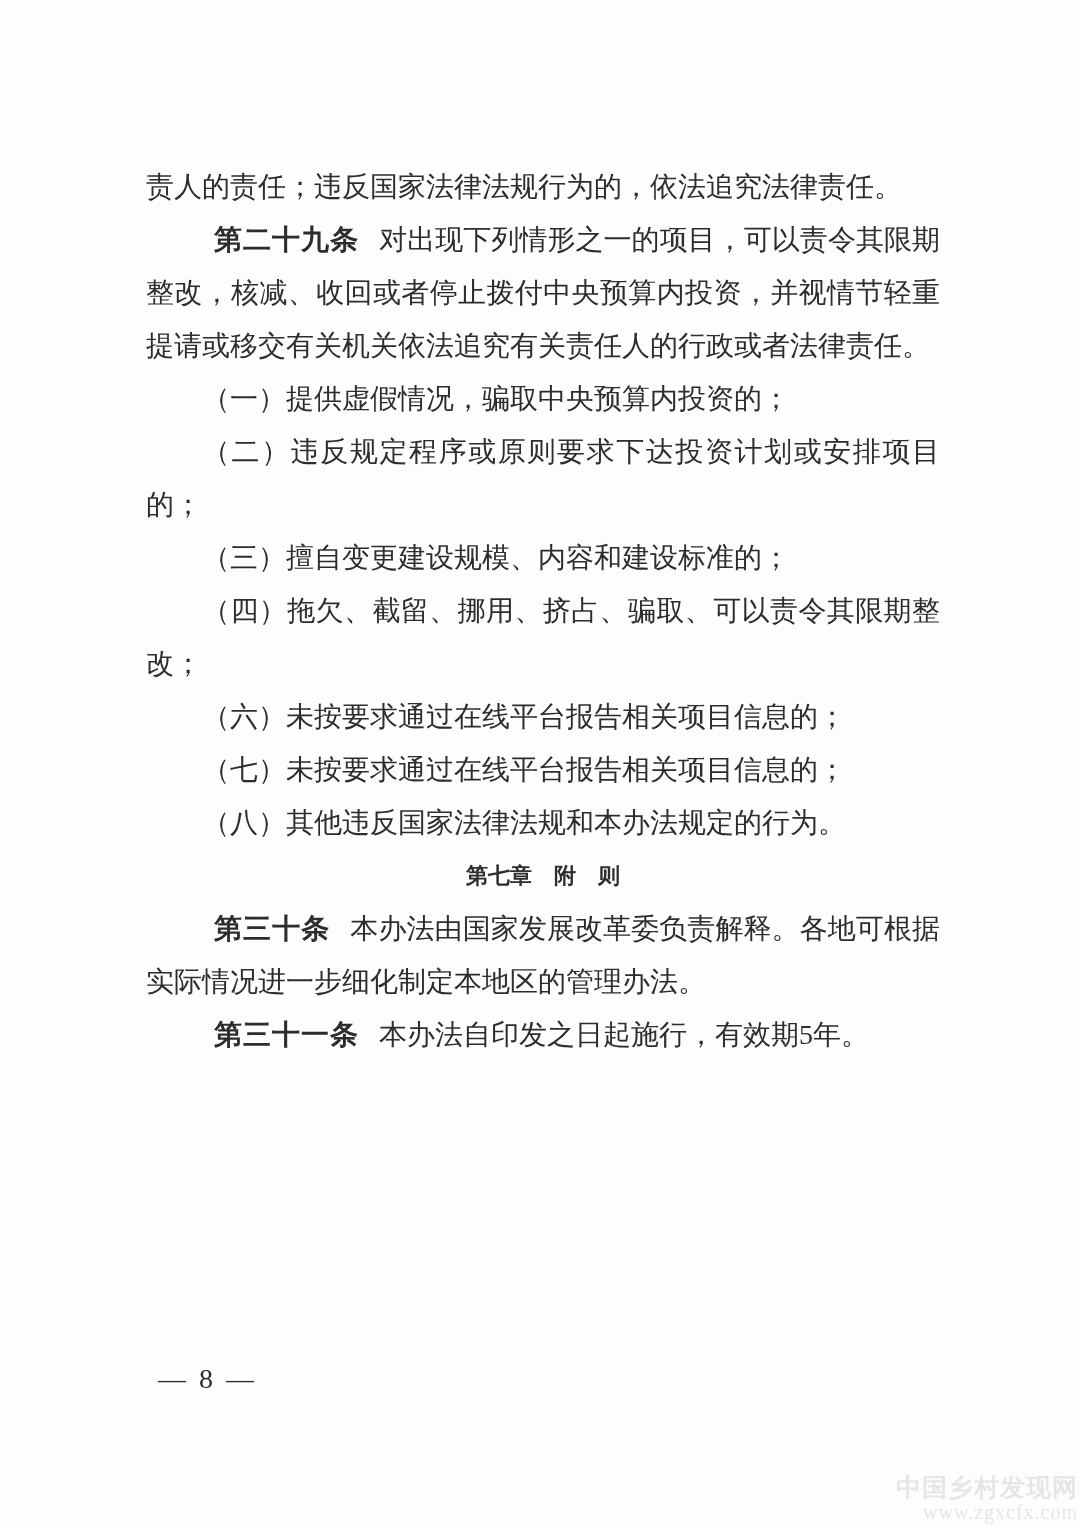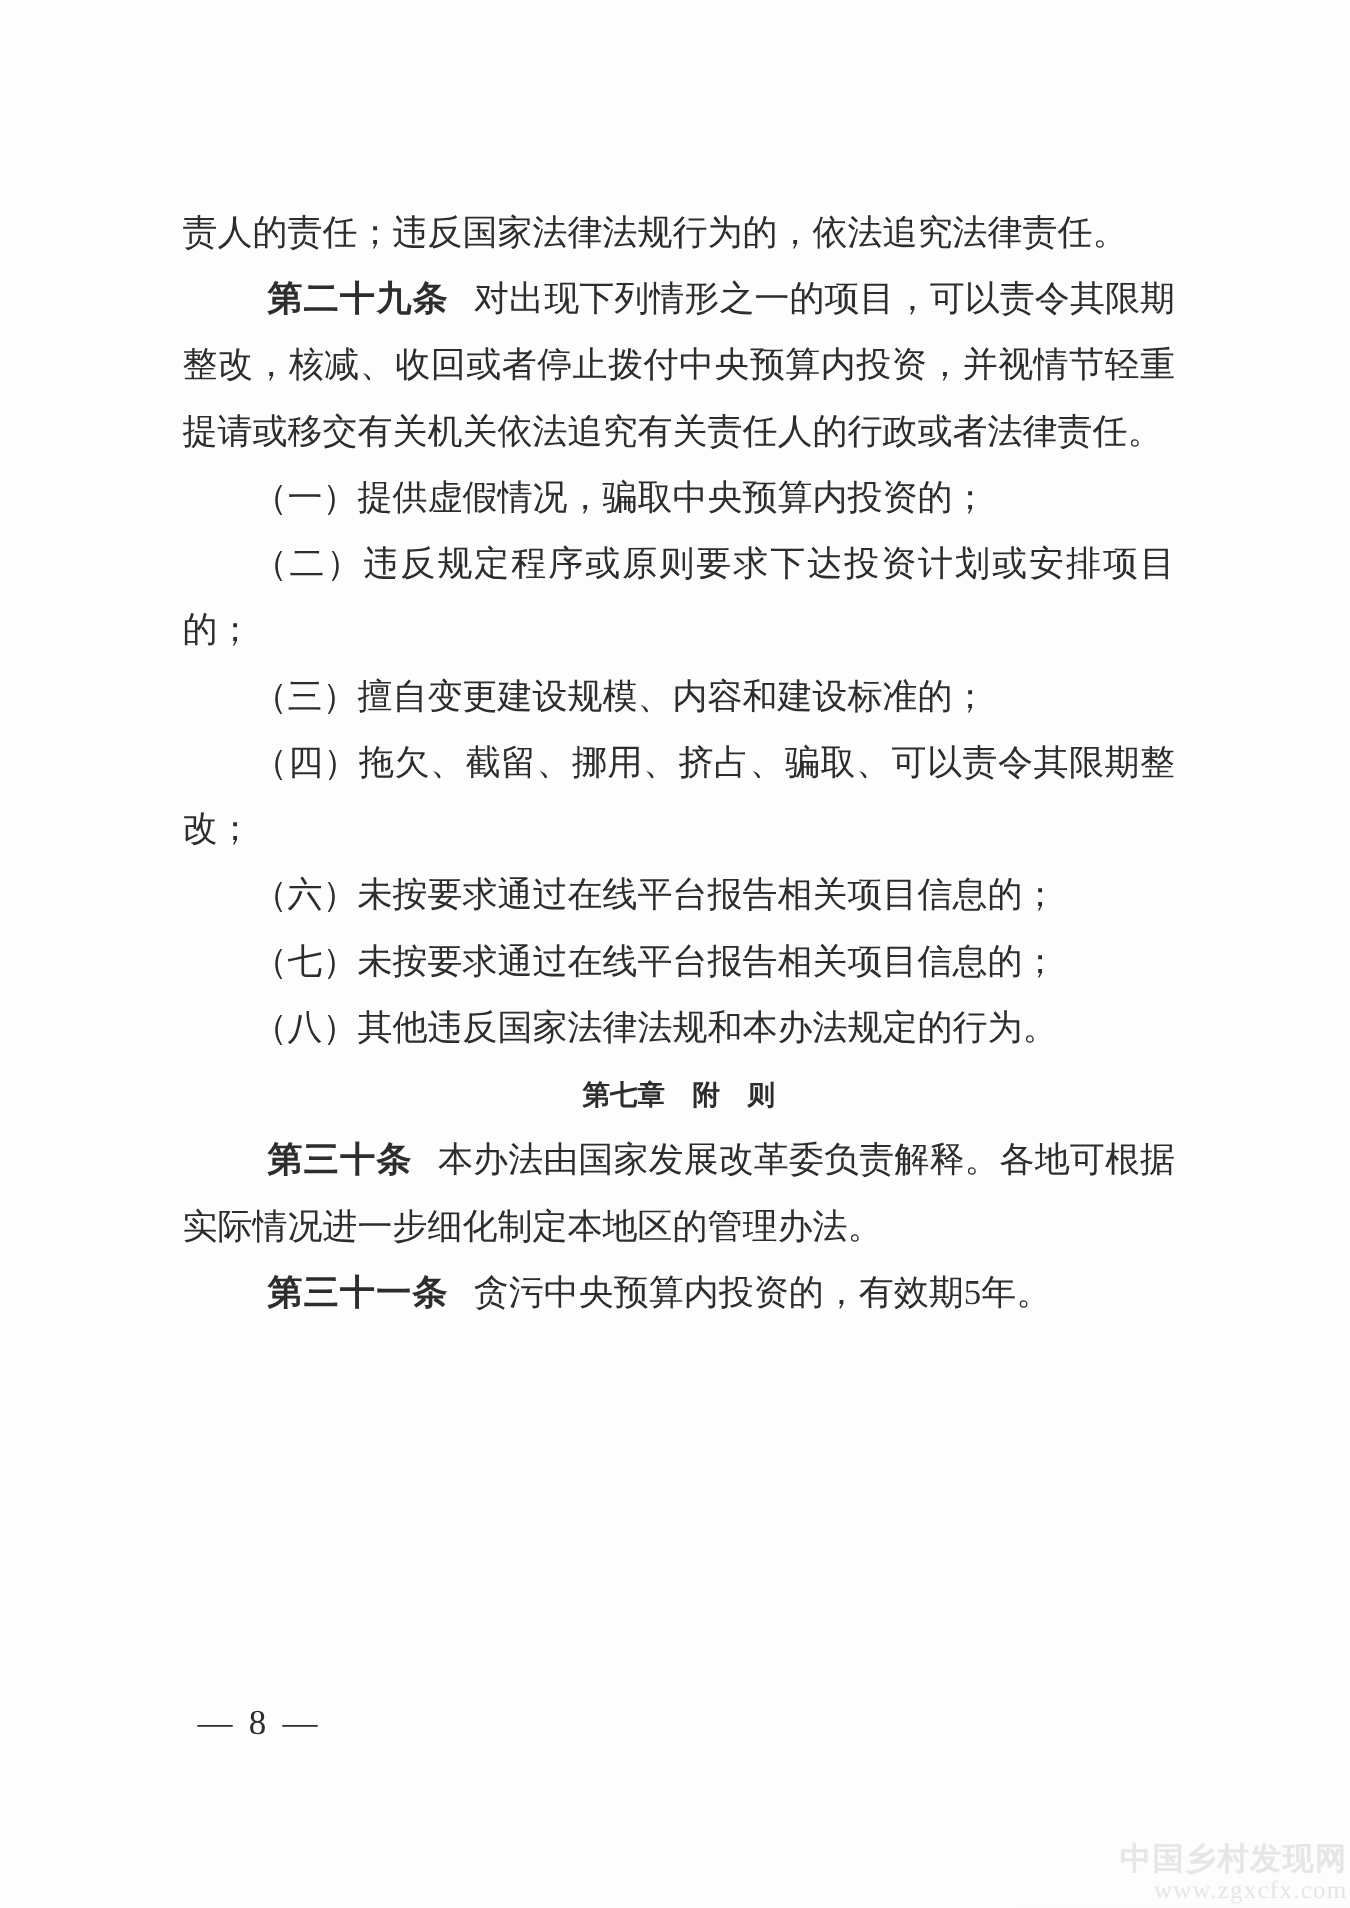--- a/index.html
+++ b/index.html
@@ -95,21 +95,21 @@
     <p class="indent">（七）未按要求通过在线平台报告相关项目信息的；</p>
     <p class="indent">（八）其他违反国家法律法规和本办法规定的行为。</p>
 
     <p class="chapter">第七章　附　则</p>
 
     <p class="indent">
       <span class="lead">第三十条</span><span>本办法由国家发展改革委负责解释。各地可根据实际情况进一步细化制定本地区的管理办法。</span>
     </p>
 
     <p class="indent">
-      <span class="lead">第三十一条</span><span>贪污中央预算内投资的，有效期5年。</span>
+      <span class="lead">第三十一条</span><span>本办法自印发之日起施行，有效期5年。</span>
     </p>
 
   </div>
 
   <div class="footer-page-number">— 8 —</div>
 
   <div class="watermark">
     <div class="wm-name">中国乡村发现网</div>
     <div class="wm-url">www.zgxcfx.com</div>
   </div>

